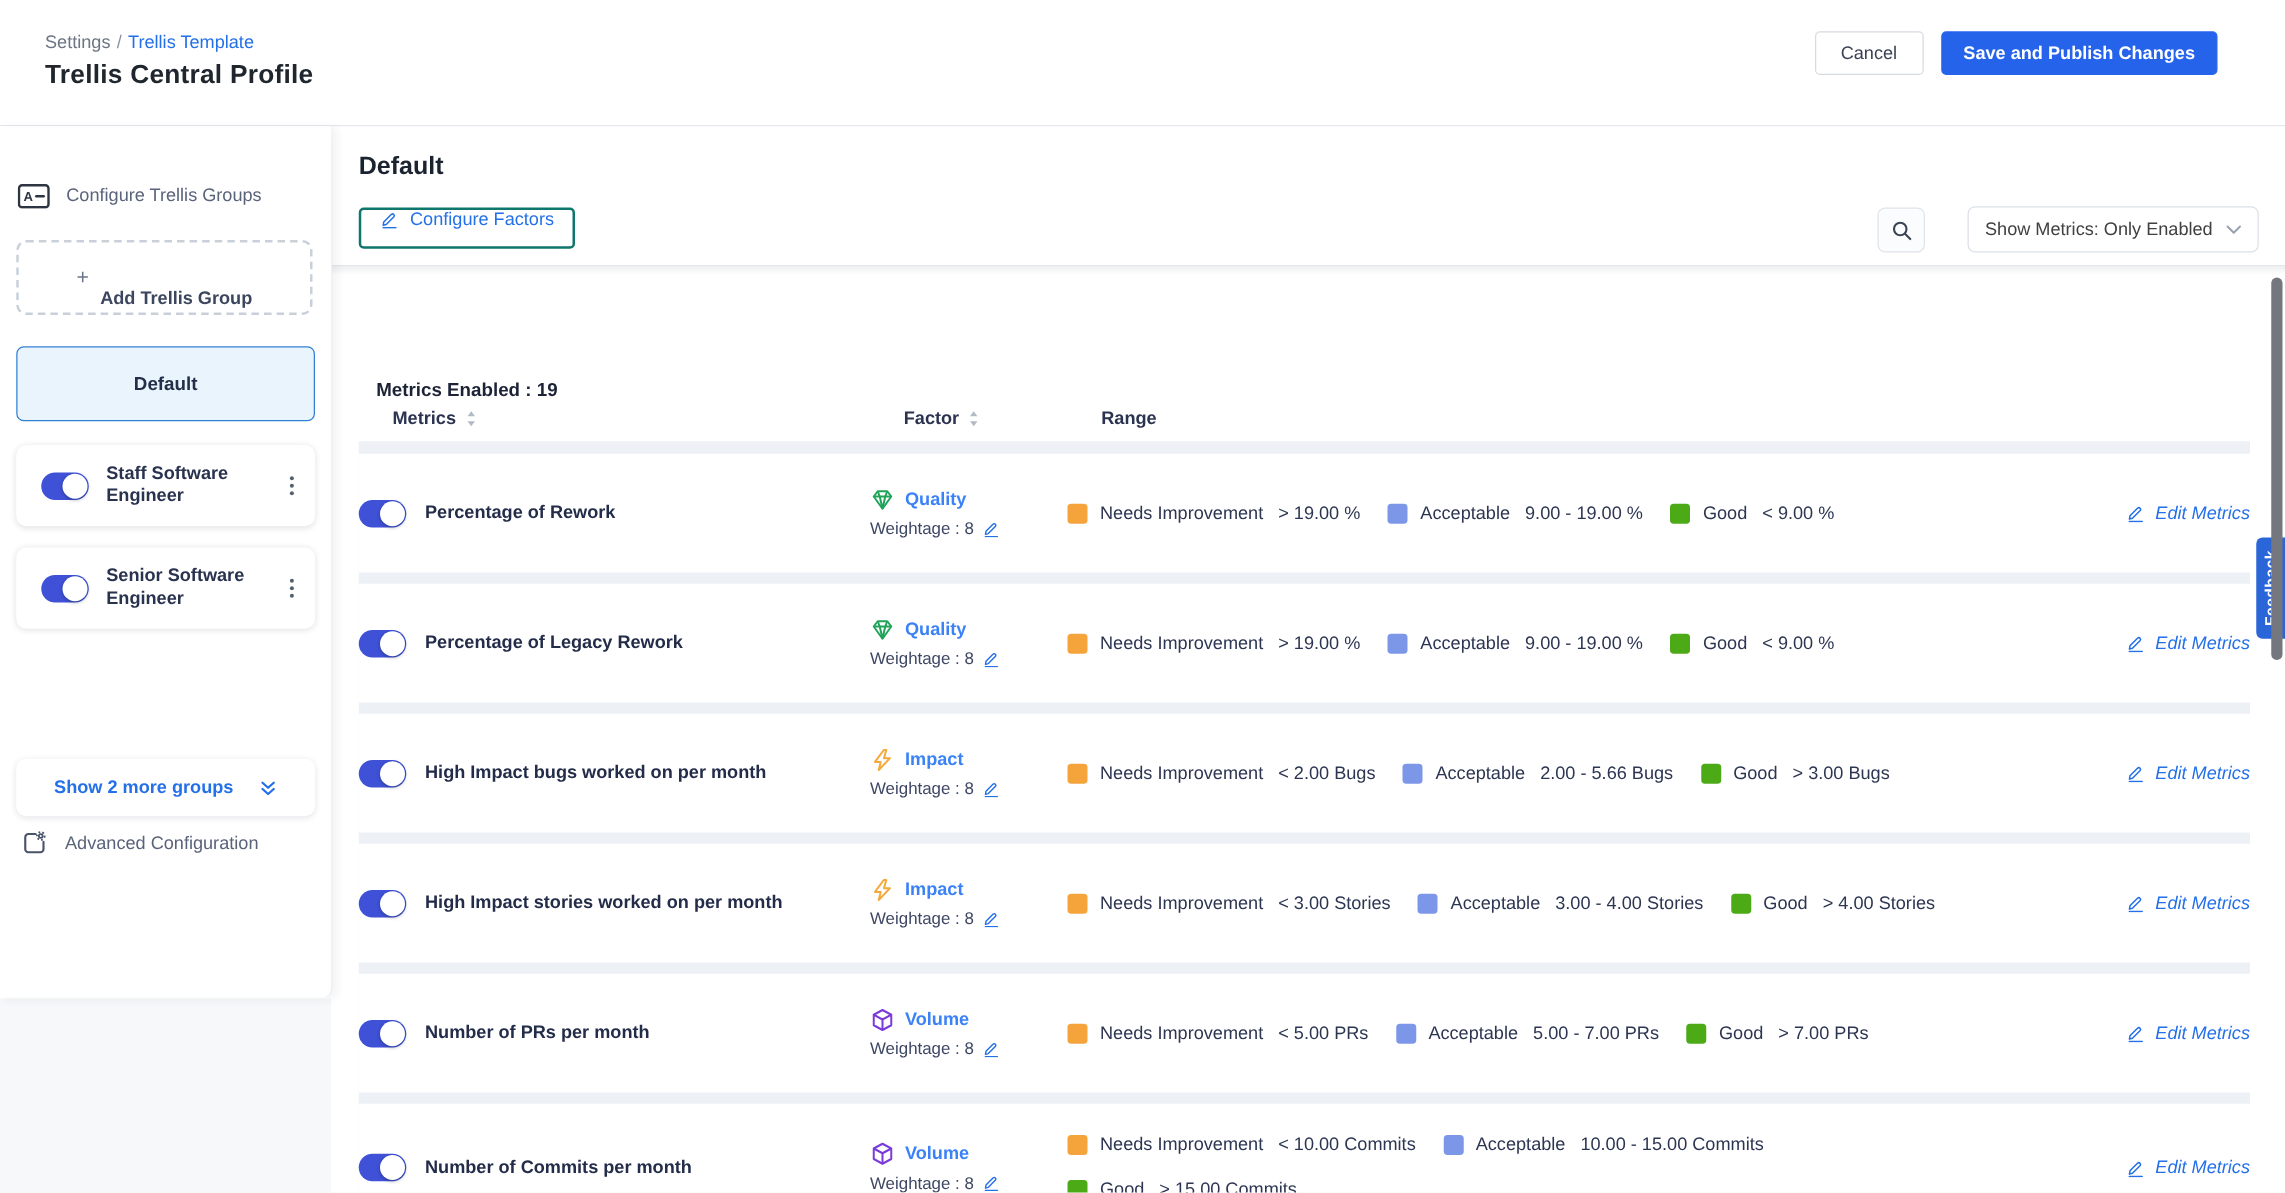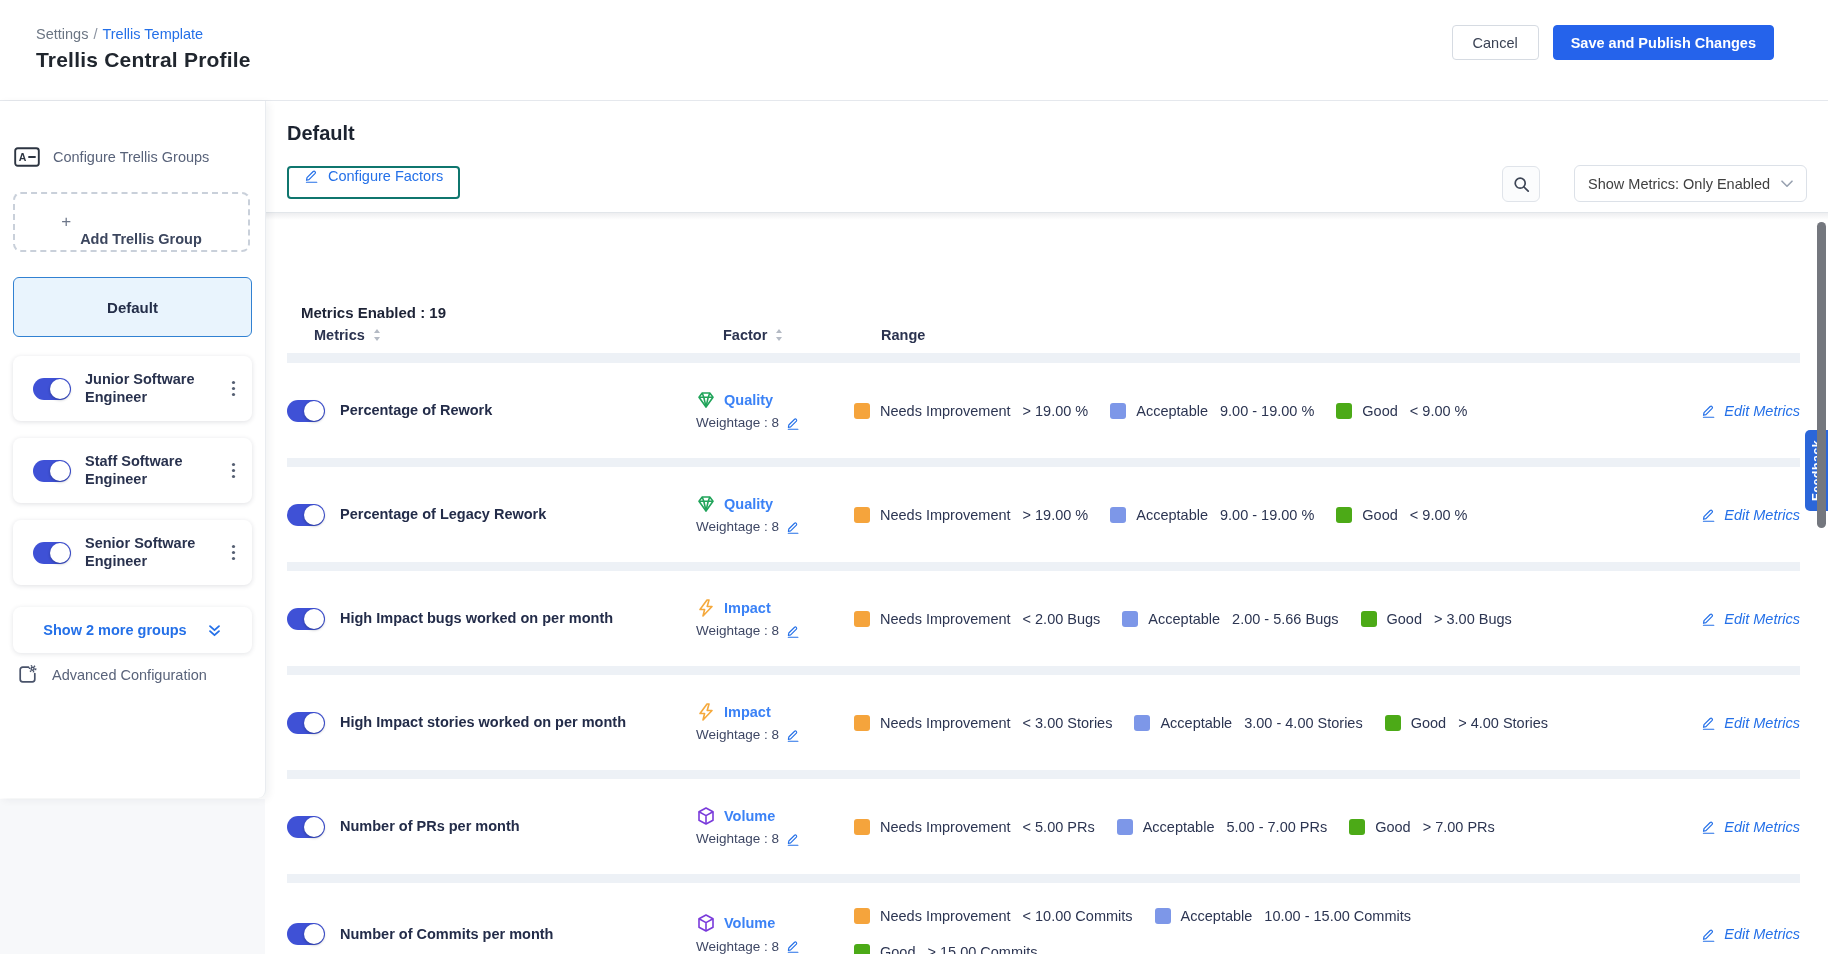--- a/index.html
+++ b/index.html
@@ -125,29 +125,20 @@
   <div class="add-box">
     <span class="add-plus">+</span>
     <span class="add-label">Add Trellis Group</span>
   </div>
 
   <div class="default-card">
     <span>Default</span>
   </div>
 
   <div class="group-list" id="group-list">
-  <div class="group-card">
-    <div class="toggle"></div>
-    <div class="group-name">Junior Software Engineer</div>
-    <svg class="kebab" width="5" height="17" viewBox="0 0 5 17">
-      <circle cx="2.5" cy="2.5" r="1.6" fill="#555f72"></circle>
-          <circle cx="2.5" cy="8.5" r="1.6" fill="#555f72"></circle>
-          <circle cx="2.5" cy="14.5" r="1.6" fill="#555f72"></circle>
-    </svg>
-  </div>
 
   <div class="group-card">
     <div class="toggle"></div>
     <div class="group-name">Staff Software Engineer</div>
     <svg class="kebab" width="5" height="17" viewBox="0 0 5 17">
       <circle cx="2.5" cy="2.5" r="1.6" fill="#555f72"></circle>
           <circle cx="2.5" cy="8.5" r="1.6" fill="#555f72"></circle>
           <circle cx="2.5" cy="14.5" r="1.6" fill="#555f72"></circle>
     </svg>
   </div>

